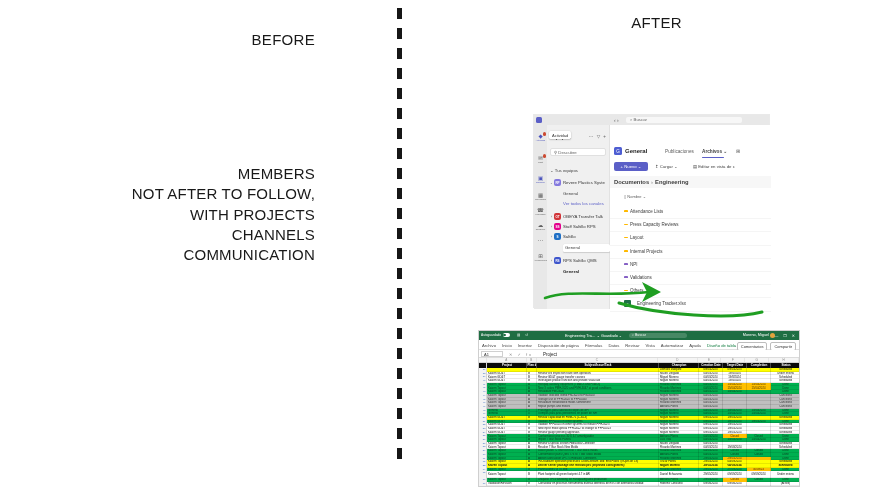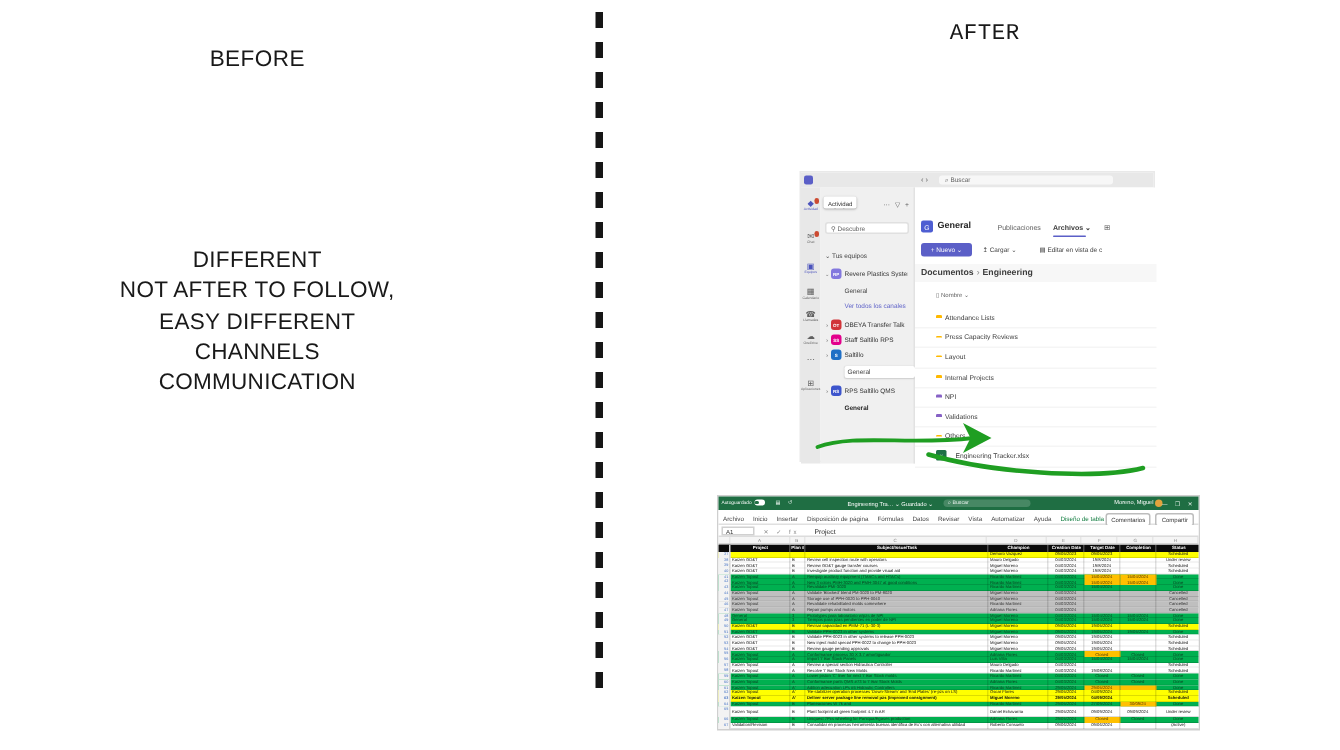--- a/index.html
+++ b/index.html
@@ -1,23 +1,23 @@
 <!DOCTYPE html>
 <html><head>
 <meta charset="utf-8">
 <style>
   html,body{margin:0;padding:0;background:#fff;}
   #canvas{position:relative;width:893px;height:500px;background:#ffffff;overflow:hidden;
           font-family:"Liberation Sans",sans-serif;color:#191919;}
   
-  .colL{position:absolute;left:16px;top:0;width:311px;text-align:center;}
+  .colL{position:absolute;left:4px;top:0;width:311px;text-align:right;}
   .colR{position:absolute;left:420px;top:0;width:473px;text-align:center;}
   .slide-title{font-size:15px;letter-spacing:.3px;}
   .colL .slide-title{margin-top:31px;}
-  .colR .slide-title{margin-top:14px;font-family:Liberation Mono, monospace;}
+  .colR .slide-title{margin-top:14px;}
   .slide-body{font-size:15px;line-height:20.3px;letter-spacing:.2px;}
   .colL .slide-body{margin-top:116px;}
   .colR .slide-body{margin-top:20px;}
   #divider{position:absolute;left:397px;top:8px;width:4.5px;height:452px;
            background:repeating-linear-gradient(to bottom,#161616 0 11px,transparent 11px 20px);}
   
   #teams{position:absolute;left:533px;top:114px;width:237px;height:194px;background:#fff;
          border:1px solid #e9e9e9;box-sizing:border-box;font-family:"Liberation Sans",sans-serif;}
   .t-topbar{position:absolute;left:0;top:0;width:100%;height:10px;background:#e8e8e8;}
   .t-logo{position:absolute;left:2px;top:2px;width:6px;height:6px;background:#5b5fc7;border-radius:1.5px;}
@@ -118,23 +118,23 @@
   .x-row{box-shadow:inset 0 -0.5px rgba(0,0,0,.18);}
 </style>
 </head>
 <body>
 
 <div id="canvas">
 
   <div class="colL">
     <div class="slide-title">BEFORE</div>
     <div class="slide-body" id="before-body">
-        <div>DIFFERENT</div>
+        <div>MEMBERS</div>
         <div>NOT AFTER TO FOLLOW,</div>
-        <div>EASY DIFFERENT</div>
+        <div>WITH PROJECTS</div>
         <div>CHANNELS</div>
         <div>COMMUNICATION</div>
       </div>
   </div>
 
   <div id="divider"></div>
 
   <div class="colR">
     <div class="slide-title">AFTER</div>
   </div>

